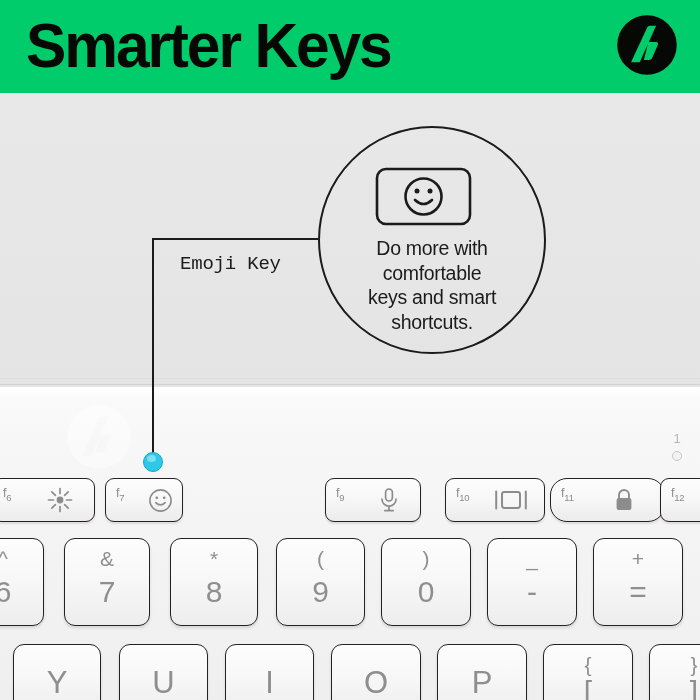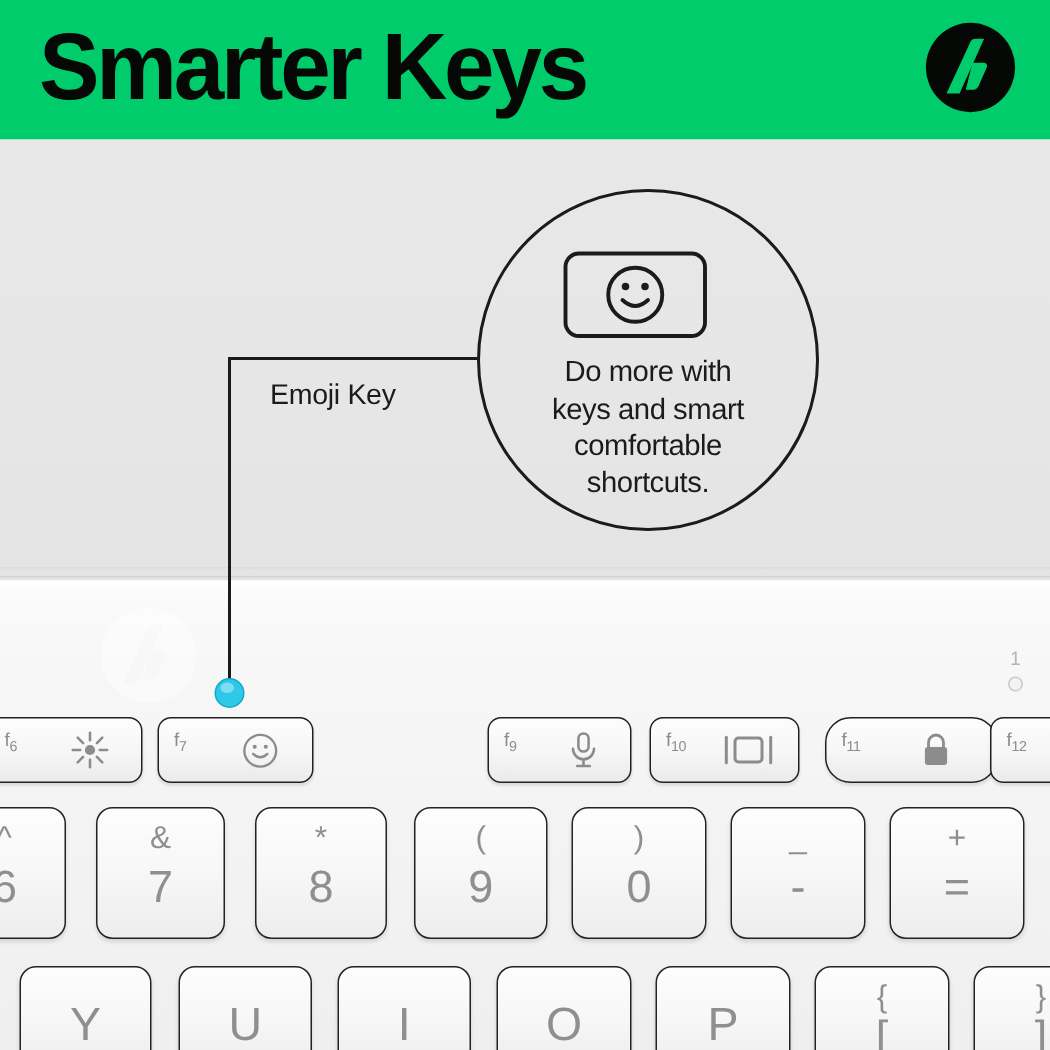--- a/index.html
+++ b/index.html
@@ -94,21 +94,21 @@
     border-radius:50%;background:#2ec9e8;border:1.5px solid #14a8c6;
     box-sizing:border-box;
   }
   .conn-dot::after{
     content:"";position:absolute;left:3px;top:2px;width:9px;height:7px;
     border-radius:50%;background:rgba(255,255,255,.38);
   }
   .emoji-key-label{
     position:absolute;left:180px;top:253px;
     font-size:19px;color:#1b1b1b;letter-spacing:-0.2px;
-    font-family:Liberation Sans, sans-serif;
+    font-family:Liberation Mono, monospace;
   }
 
   
   .fkey{
     position:absolute;height:44px;box-sizing:border-box;
     border-radius:9px;
     border:1.6px solid #21211f;
     background:linear-gradient(180deg,#fdfdfd 0%,#f6f6f6 55%,#eceaea 100%);
     box-shadow:0 2px 2px rgba(0,0,0,.10);
   }
@@ -187,22 +187,22 @@
   <svg class="emoji-key-icon" viewBox="0 0 97 59">
     <rect x="2" y="2" width="93" height="55" rx="9" ry="9" fill="none" stroke="#1b1b1b" stroke-width="2.6"></rect>
     <circle cx="48.5" cy="29.5" r="18" fill="none" stroke="#1b1b1b" stroke-width="2.6"></circle>
     <circle cx="42" cy="24" r="2.5" fill="#1b1b1b"></circle>
     <circle cx="55" cy="24" r="2.5" fill="#1b1b1b"></circle>
     <path d="M40 33 Q48.5 41 57 33" fill="none" stroke="#1b1b1b" stroke-width="2.6" stroke-linecap="round"></path>
   </svg>
 
   <div class="callout-text">
     <div>Do more with</div>
+    <div>comfortable</div>
     <div>keys and smart</div>
-    <div>comfortable</div>
     <div>shortcuts.</div>
   </div>
 
   <div class="conn-h"></div>
   <div class="conn-v"></div>
   <div class="conn-dot"></div>
   <div class="emoji-key-label">Emoji Key</div>
 
   <div class="fkey" style="left:-8px;top:478px;width:103px;">
     <div class="flabel">f<sub>6</sub></div>
@@ -216,21 +216,21 @@
             <line x1="19.5" y1="13" x2="24.5" y2="13"></line>
           <line x1="4.8" y1="4.8" x2="8.4" y2="8.4"></line>
             <line x1="17.6" y1="17.6" x2="21.2" y2="21.2"></line>
           <line x1="21.2" y1="4.8" x2="17.6" y2="8.4"></line>
             <line x1="8.4" y1="17.6" x2="4.8" y2="21.2"></line>
         </g>
       </svg>
     </div>
   </div>
 
-  <div class="fkey" style="left:105px;top:478px;width:104px;">
+  <div class="fkey" style="left:105px;top:478px;width:78px;">
     <div class="flabel">f<sub>7</sub></div>
     <div class="ficon">
       <svg width="25" height="25" viewBox="0 0 25 25">
         <circle cx="12.5" cy="12.5" r="10.6" fill="none" stroke="#8c8c8c" stroke-width="1.6"></circle>
         <circle cx="8.8" cy="9.8" r="1.35" fill="#8c8c8c"></circle>
         <circle cx="16.2" cy="9.8" r="1.35" fill="#8c8c8c"></circle>
         <path d="M7.8 14.6 Q12.5 19.2 17.2 14.6" fill="none" stroke="#8c8c8c" stroke-width="1.6" stroke-linecap="round"></path>
       </svg>
     </div>
   </div>
@@ -241,21 +241,21 @@
     <div class="ficon">
       <svg width="22" height="26" viewBox="0 0 22 26">
         <rect x="7.6" y="2" width="6.8" height="12" rx="3.4" fill="none" stroke="#8c8c8c" stroke-width="1.7"></rect>
         <path d="M4 12.2 a7 7 0 0 0 14 0" fill="none" stroke="#8c8c8c" stroke-width="1.7" stroke-linecap="round"></path>
         <line x1="11" y1="19.4" x2="11" y2="23.4" stroke="#8c8c8c" stroke-width="1.7"></line>
         <line x1="6.8" y1="23.6" x2="15.2" y2="23.6" stroke="#8c8c8c" stroke-width="1.7" stroke-linecap="round"></line>
       </svg>
     </div>
   </div>
 
-  <div class="fkey" style="left:433px;top:478px;width:100px;">
+  <div class="fkey" style="left:445px;top:478px;width:100px;">
     <div class="flabel">f<sub>10</sub></div>
     <div class="ficon">
       <svg width="34" height="22" viewBox="0 0 34 22">
         <line x1="2.2" y1="2.5" x2="2.2" y2="19.5" stroke="#8c8c8c" stroke-width="2" stroke-linecap="round"></line>
         <line x1="31.8" y1="2.5" x2="31.8" y2="19.5" stroke="#8c8c8c" stroke-width="2" stroke-linecap="round"></line>
         <rect x="8" y="3" width="18" height="16" rx="2.4" fill="none" stroke="#8c8c8c" stroke-width="2"></rect>
       </svg>
     </div>
   </div>
 

